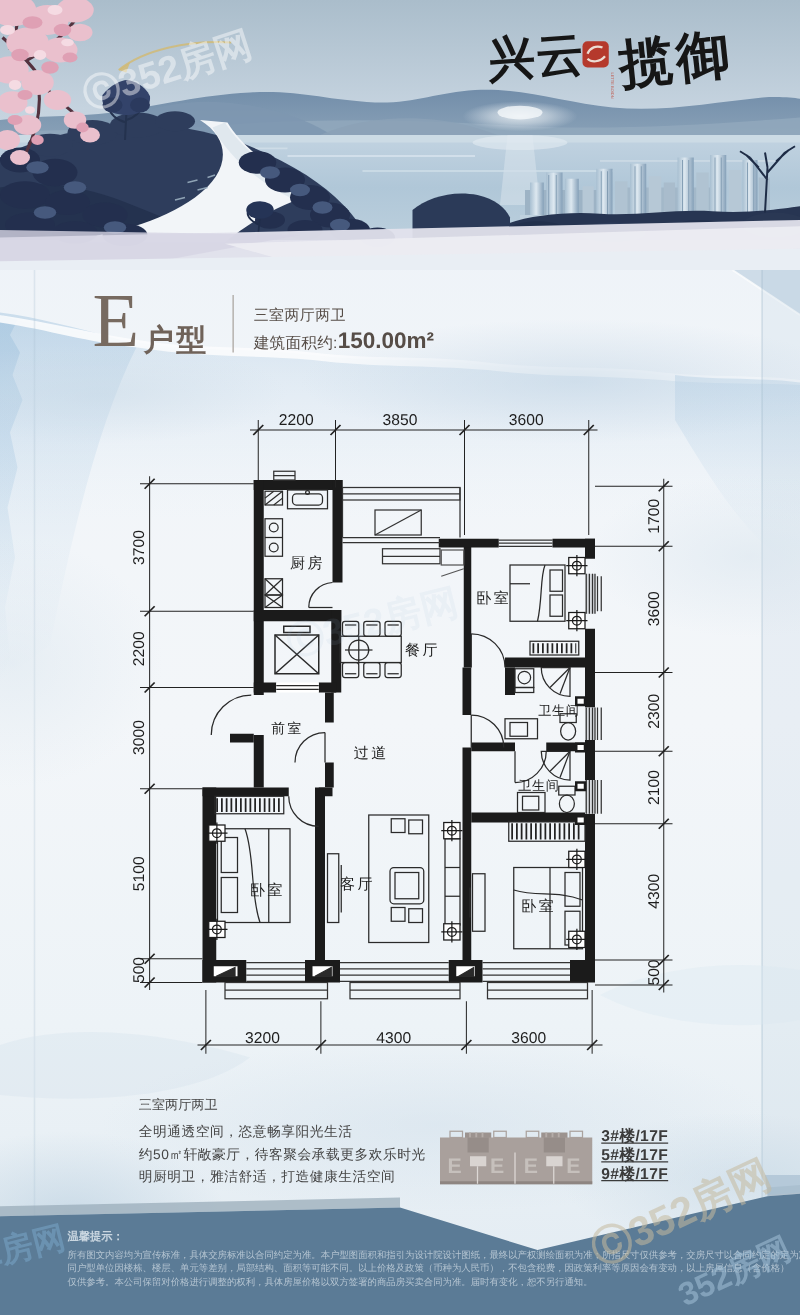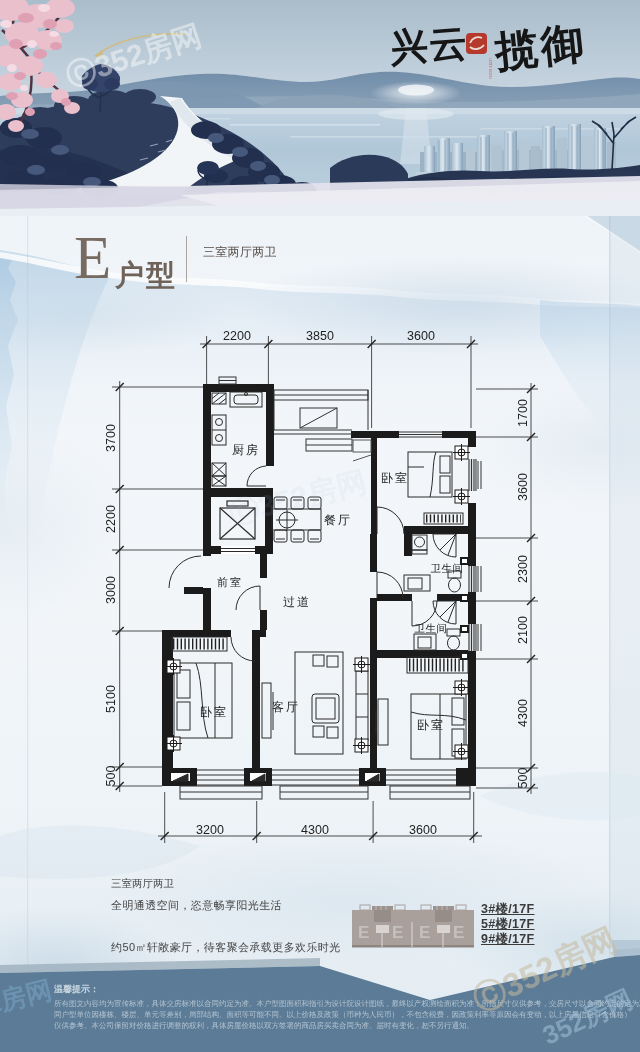--- a/index.html
+++ b/index.html
@@ -2,21 +2,21 @@
 <html><head>
 <meta charset="utf-8">
 <style>
 html,body{margin:0;padding:0;}
 body{width:640px;height:1052px;overflow:hidden;font-family:"Liberation Sans",sans-serif;background:#edf2f7;}
 #page{position:relative;width:640px;height:1052px;overflow:hidden;background:linear-gradient(180deg,#eaf0f6 0%,#f1f5f9 30%,#f3f6f9 55%,#edf3f7 78%,#e2ebf2 100%);}
 .abs{position:absolute;}
 .wash{position:absolute;border-radius:50%;pointer-events:none;}
 #title{position:absolute;left:74px;top:228px;width:480px;height:70px;color:#6f6259;}
 #bigE{position:absolute;left:0;top:2px;font-family:"Liberation Serif",serif;font-size:61px;line-height:56px;color:#776a60;}
-#hx{position:absolute;left:41px;top:28px;font-size:29px;font-weight:bold;letter-spacing:2px;color:#6f6259;}
+#hx{position:absolute;left:41px;top:28px;font-size:24px;font-weight:bold;letter-spacing:2px;color:#6f6259;}
 #tdiv{position:absolute;left:112px;top:8px;width:1px;height:46px;background:#a9a49e;}
 #t1{position:absolute;left:129px;top:16px;font-size:12px;letter-spacing:0.3px;color:#564d47;}
 #t2{position:absolute;left:129px;top:34px;font-size:12.5px;letter-spacing:0.2px;color:#564d47;}
 #t2 b{font-size:18px;letter-spacing:0;}
 .feat{position:absolute;left:111px;font-size:11px;letter-spacing:0.4px;color:#454545;}
 .bnum{position:absolute;left:481px;font-size:12.5px;font-weight:bold;color:#3b3b3b;letter-spacing:0.3px;text-decoration:underline;}
 .wm{position:absolute;pointer-events:none;font-weight:bold;}
 </style>
 </head>
 <body>
@@ -260,20 +260,21 @@
 <rect x="466" y="33" width="21" height="21" rx="4" fill="#b5392c"></rect>
 <path d="M470,43 C472,38 477,36 482,38 M470,47 C473,50 480,50 484,45" stroke="#ecdcd3" stroke-width="1.8" fill="none"></path>
 <text x="489" y="58" font-size="3.2" fill="#c05a4e" opacity="0.9" transform="rotate(90 489 58)">LETTE BOIDN</text>
 </svg>
 
 <div id="title">
 <div id="bigE">E</div>
 <div id="hx">户型</div>
 <div id="tdiv"></div>
 <div id="t1">三室两厅两卫</div>
+<div id="t2">建筑面积约:<b>150.00m²</b></div>
 </div>
 
 <svg id="plan" class="abs" style="left:0;top:0" width="640" height="1052" viewBox="0 0 640 1052">
 <g id="walls" fill="#1b1b1b">
 <rect x="203" y="384" width="71" height="8"></rect>
 <rect x="203" y="384" width="8" height="172"></rect>
 <rect x="203" y="588" width="8" height="42"></rect>
 <rect x="184" y="587" width="19" height="7"></rect>
 <rect x="266" y="384" width="8" height="82"></rect>
 <rect x="203" y="488" width="70" height="9"></rect>
@@ -665,21 +666,22 @@
 <text x="527" y="487" transform="rotate(-90 527 487)">3600</text>
 <text x="527" y="569" transform="rotate(-90 527 569)">2300</text>
 <text x="527" y="630" transform="rotate(-90 527 630)">2100</text>
 <text x="527" y="713" transform="rotate(-90 527 713)">4300</text>
 <text x="527" y="778" transform="rotate(-90 527 778)">500</text>
 </g>
 </svg>
 
 <div class="feat" style="top:877px;font-size:10.5px;letter-spacing:0;">三室两厅两卫</div>
 <div class="feat" style="top:898px;">全明通透空间，恣意畅享阳光生活</div>
-<div class="feat" style="top:916px;margin-top:24px;">约50㎡轩敞豪厅，待客聚会承载更多欢乐时光</div>
+<div class="feat" style="top:916px;">约50㎡轩敞豪厅，待客聚会承载更多欢乐时光</div>
+<div class="feat" style="top:934px;">明厨明卫，雅洁舒适，打造健康生活空间</div>
 
 <div class="bnum" style="top:901px;">3#楼/17F</div>
 <div class="bnum" style="top:916px;">5#楼/17F</div>
 <div class="bnum" style="top:931px;">9#楼/17F</div>
 
 <svg class="abs" style="left:352px;top:898px" width="122" height="54" viewBox="0 0 122 54">
 <rect x="20" y="8" width="21" height="14" fill="#9c938f"></rect>
 <rect x="81" y="8" width="21" height="14" fill="#9c938f"></rect>
 <g stroke="#b5ada9" stroke-width="1.5">
 <line x1="24" y1="8" x2="24" y2="22"></line>

